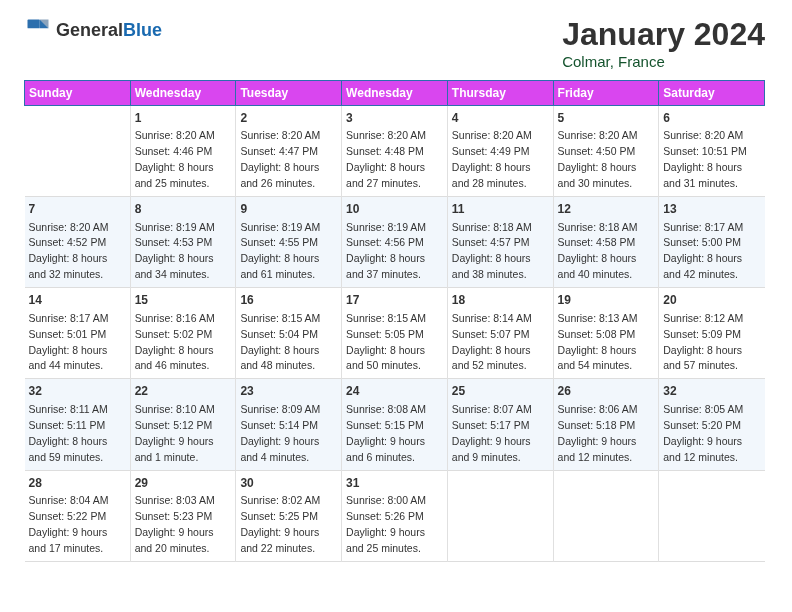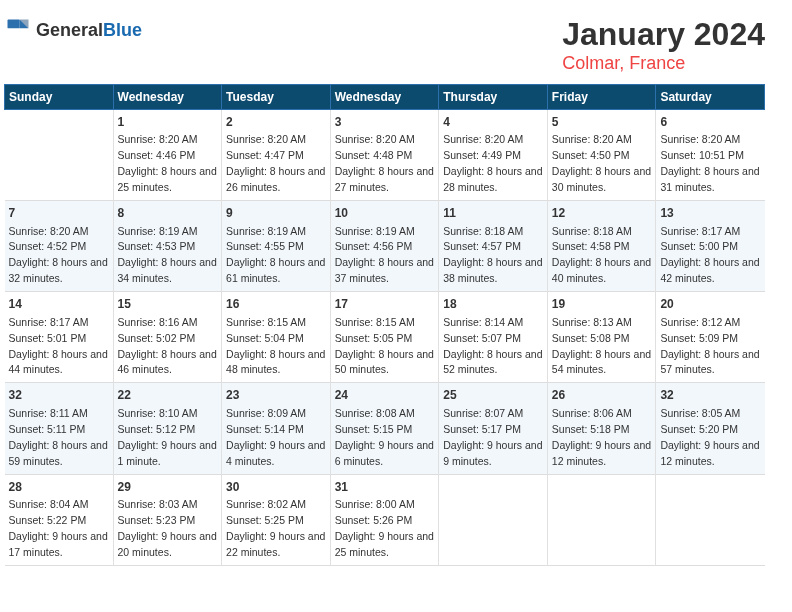--- a/index.html
+++ b/index.html
@@ -7,21 +7,21 @@
       font-family: Arial, sans-serif;
       background: #fff;
       width: 792px;
       height: 612px;
       overflow: hidden;
     }
     .page {
       width: 785px;
       height: 612px;
       background: #fff;
-      padding: 16px 20px 10px 4px;
+      padding: 16px 20px 10px 24px;
     }
     .header {
       display: flex;
       justify-content: space-between;
       align-items: flex-start;
       margin-bottom: 10px;
     }
     .logo {
       display: flex;
       align-items: center;
@@ -43,30 +43,30 @@
     }
     .title-block {
       text-align: left;
     }
     .main-title {
       font-size: 32px;
       font-weight: bold;
       color: #333;
     }
     .subtitle {
-      font-size: 18px;
-      color: #ef4444;
+      font-size: 15px;
+      color: #14532d;
     }
     table {
       width: 100%;
       border-collapse: collapse;
       font-size: 11px;
     }
     thead tr th {
-      background-color: #0c4a6e;
+      background-color: #d946ef;
       color: #fff;
       padding: 5px 4px;
       text-align: left;
       font-size: 12px;
       font-weight: bold;
       border: 1px solid #2c6fad;
     }
     tbody tr {
       border-bottom: 1px solid #ddd;
     }

